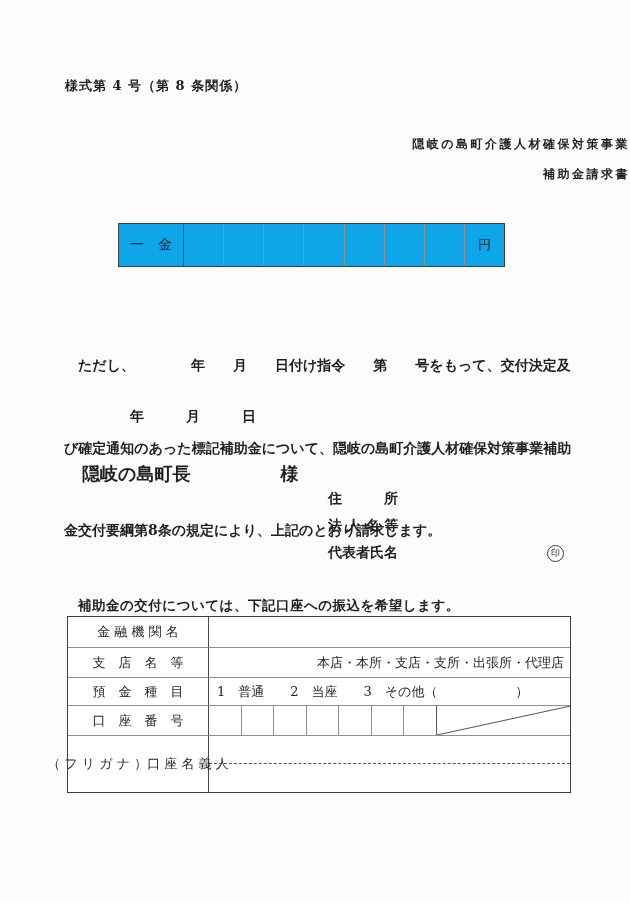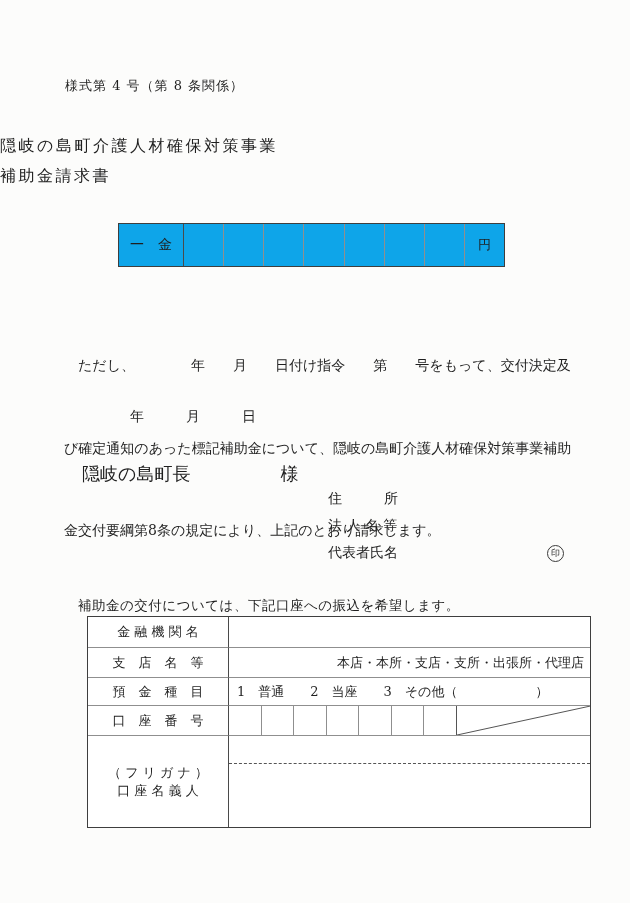--- a/index.html
+++ b/index.html
@@ -8,25 +8,25 @@
     font-family:"DejaVu Serif","Liberation Serif",serif;
   }
   .page{
     position:relative;
     width:630px;height:903px;
     margin:0 auto;
     background:#fcfcfb;
     color:#1f1f1f;
     overflow:hidden;
   }
-  .abs{position:absolute;white-space:pre;}
+  .abs{position:absolute;white-space:pre;font-weight:bold;}
 
   .form-no{left:65px;top:77px;font-size:13px;letter-spacing:1px;}
 
-  .title{left:0;width:630px;text-align:left;font-size:16px;letter-spacing:2.5px;}
+  .title{left:0;width:630px;text-align:right;font-size:12px;letter-spacing:2.5px;}
   .title.t1{top:136px;}
   .title.t2{top:166px;}
 
   
   .amount-table{
     position:absolute;left:118px;top:223px;width:387px;height:44px;
     border:1.5px solid #3e3e3e;
     display:flex;box-sizing:border-box;background:#0ea5e9;
   }
   .at-label{
@@ -55,47 +55,46 @@
     position:absolute;left:547px;top:545px;
     width:15px;height:15px;border:1px solid #3a3a3a;border-radius:50%;
     display:flex;align-items:center;justify-content:center;
     font-size:9px;color:#2a2a2a;
   }
 
   .bank-intro{left:78px;top:597px;font-size:13.5px;letter-spacing:0.5px;}
 
   
   .bank-table{
-    position:absolute;left:67px;top:616px;width:504px;height:212px;
+    position:absolute;left:67px;top:616px;width:504px;height:177px;
     border:1.5px solid #3e3e3e;box-sizing:border-box;background:#fff;
     display:grid;
     grid-template-columns:141px 1fr;
     grid-template-rows:31px 30px 28px 30px 1fr;
     font-size:13px;
-    margin-left:20px;
   }
   .bt-label{
     border-right:1px solid #4a4a4a;
     display:flex;align-items:center;justify-content:center;
     white-space:pre;
   }
   .bt-value{
     display:flex;align-items:center;
     white-space:pre;overflow:hidden;
   }
   .row-line{border-bottom:1px solid #8f8f8f;}
   .bt-value.right{justify-content:flex-end;padding-right:6px;}
   .bt-value.pad{padding-left:8px;}
 
   .acct{padding:0;align-items:stretch;}
   .acct-cell{flex:0 0 31.5px;border-right:1px solid #8f8f8f;}
   .acct-diag{flex:1 1 auto;position:relative;border-left:1px solid #555;margin-left:-1px;}
   .acct-diag svg{position:absolute;inset:0;width:100%;height:100%;display:block;}
 
-  .bt-label.two-line{flex-direction:column;justify-content:center;}
+  .bt-label.two-line{justify-content:center;}
   .holder{flex-direction:column;align-items:stretch;padding:0;}
   .furigana-area{height:27px;border-bottom:1px dashed #555;}
   .name-area{flex:1;}
 </style>
 </head>
 <body>
 
 <div class="page">
 
   <div class="abs form-no">様式第 4 号（第 8 条関係）</div>

